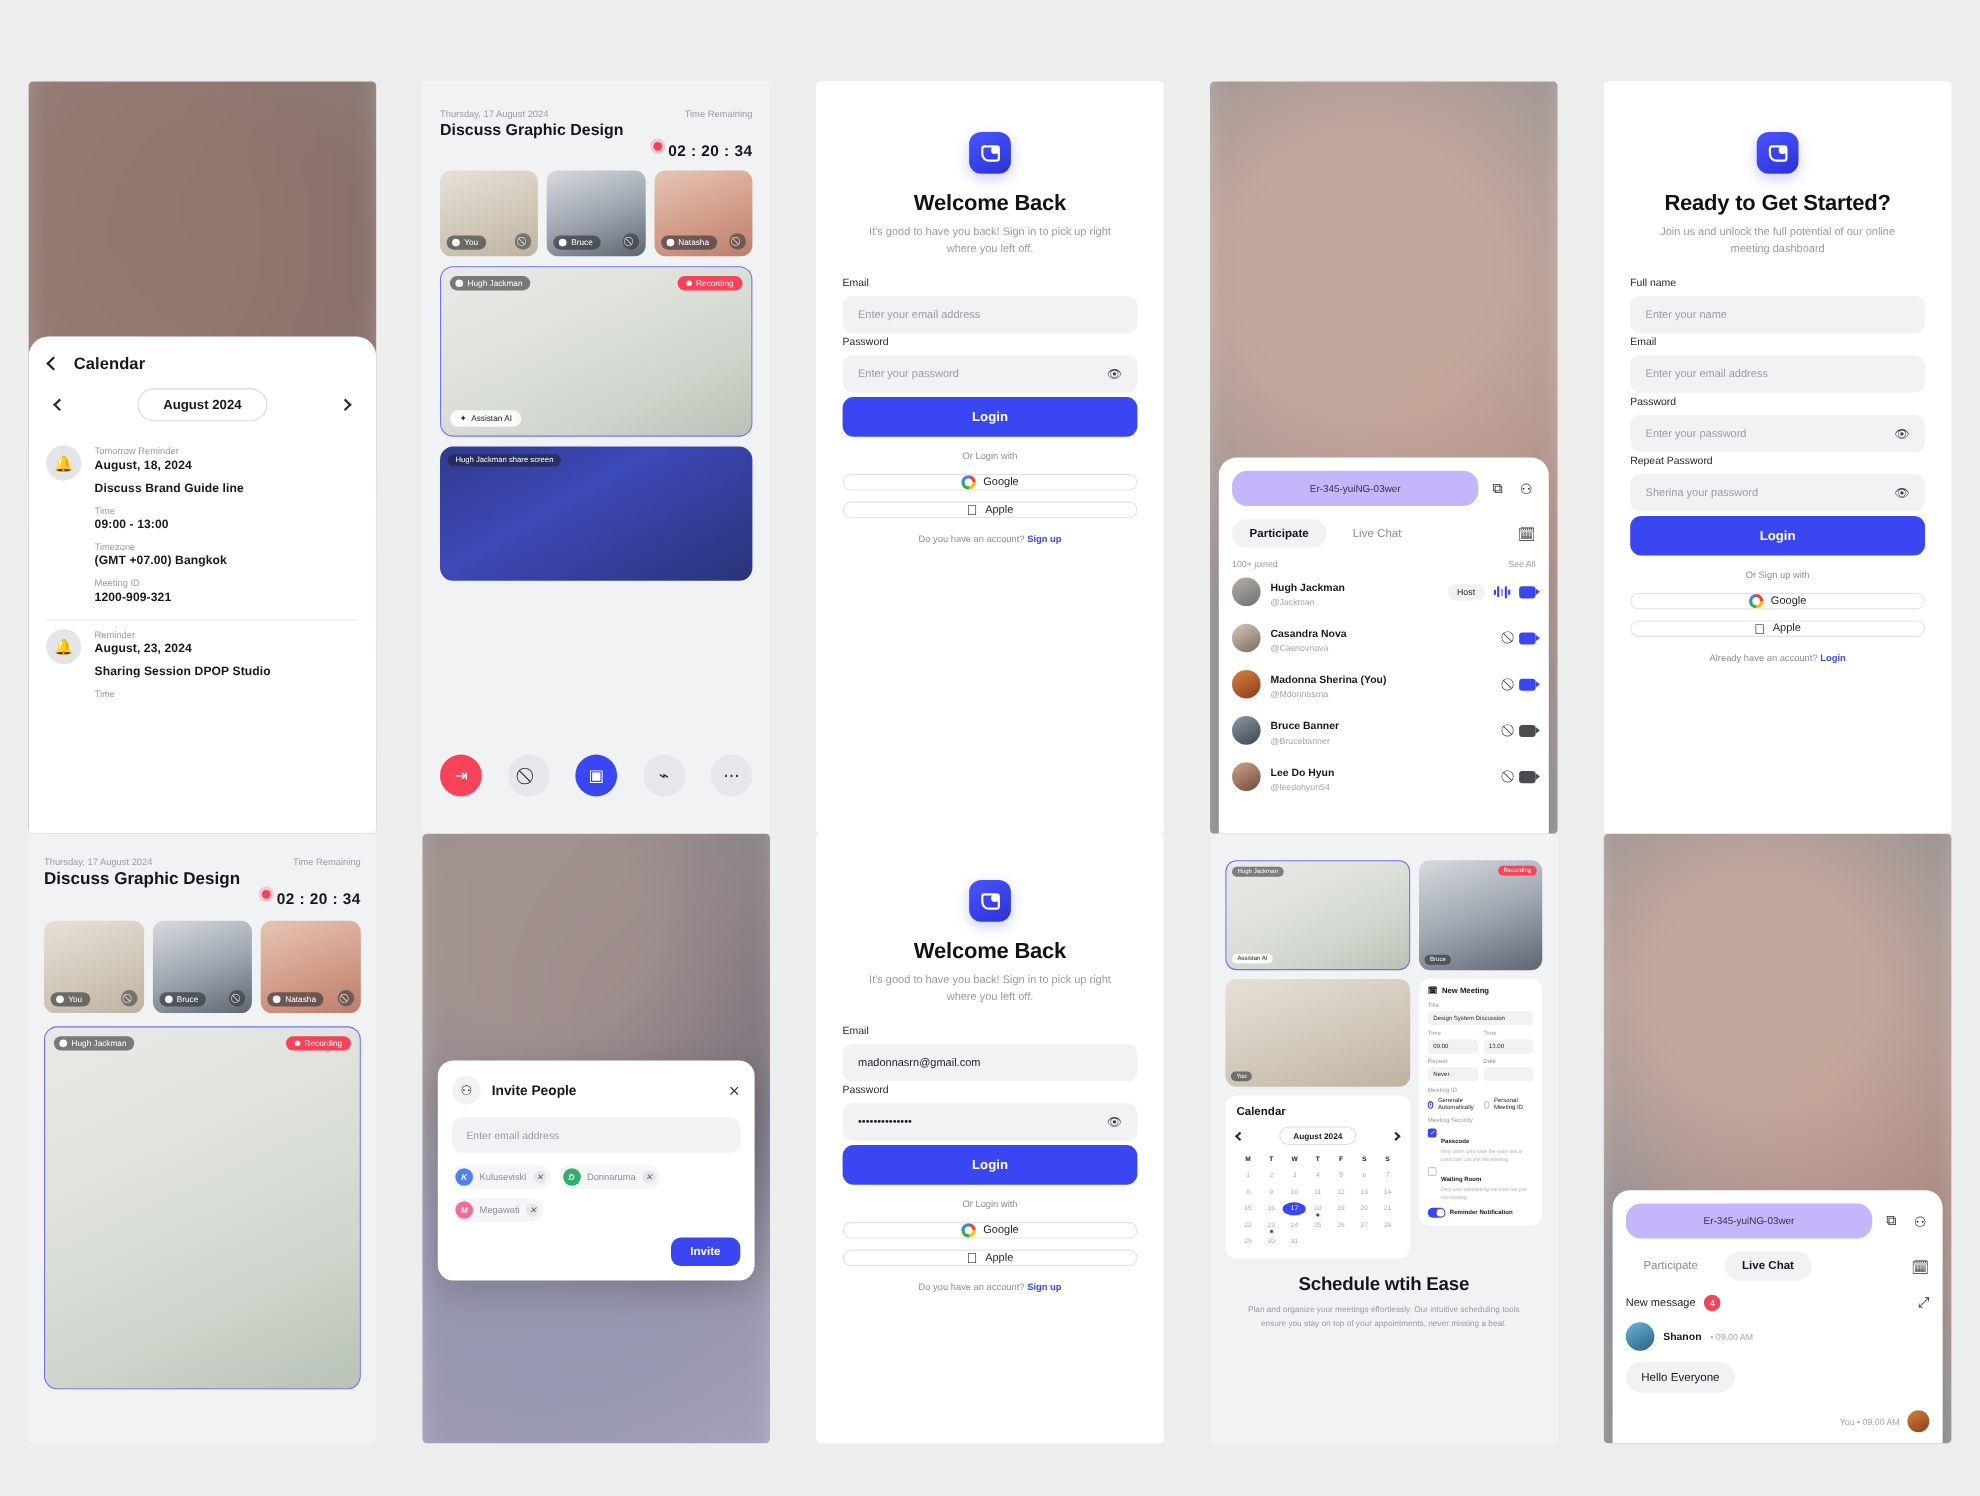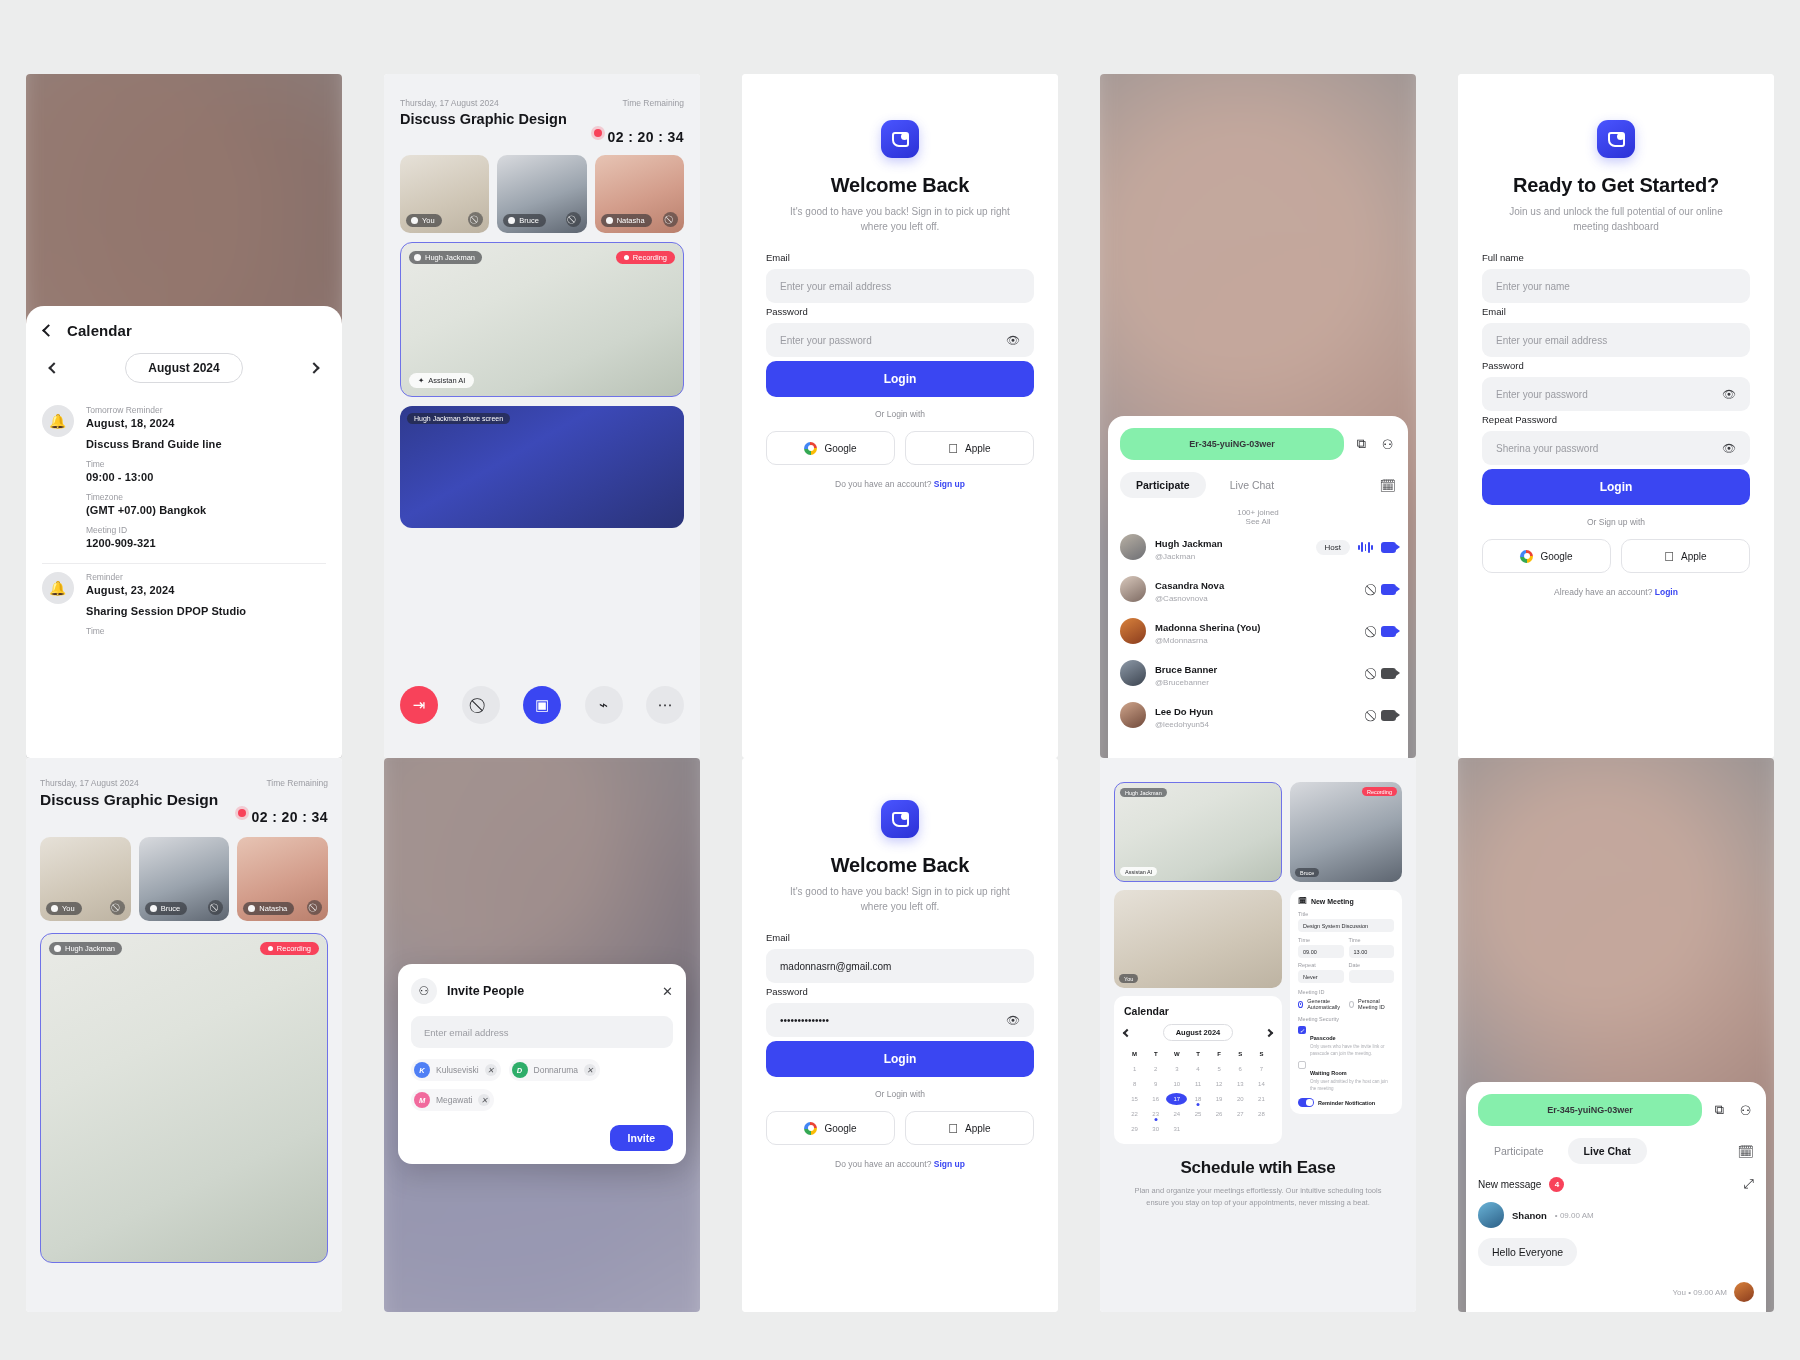--- a/index.html
+++ b/index.html
@@ -160,53 +160,53 @@
     justify-content: space-between;
   }
   .finput.filled { color:#1d1e22; }
   .eye { font-size: 11px; color:#3c3d42; }
   .btn-primary {
     height: 36px; background:#3a46f2; color:#fff; border-radius: 10px;
     display:flex; align-items:center; justify-content:center;
     font-size: 12px; font-weight: 700; margin-top: 4px; width: 100%;
   }
   .ordiv { font-size: 8.5px; color:#8e8f95; margin-top: 12px; }
-  .oauth { display:flex; gap: 10px; width: 100%; margin-top: 12px; }
+  .oauth { display:flex; gap: 10px; width: 100%; margin-top: 12px; flex-direction: column; }
   .oauth-btn {
     flex:1; height: 34px; border:1px solid #e2e3e7; border-radius: 10px;
     display:flex; align-items:center; justify-content:center; gap:7px;
     font-size: 10px; color:#1d1e22; font-weight:400;
   }
   .gicon { width: 13px; height: 13px; border-radius: 50%;
     background: conic-gradient(#ea4335 0 25%, #fbbc05 0 50%, #34a853 0 75%, #4285f4 0);
     position: relative; }
   .gicon:after { content:''; position:absolute; inset:3.2px; background:#fff; border-radius:50%; }
   .aicon { font-size: 13px; color:#000; line-height: 1; }
   .footnote { font-size: 8.5px; color:#8e8f95; margin-top: 14px; }
   .footnote b { color:#3a46f2; }
 
   
   .pcard {
     position:absolute; left:8px; right:8px; bottom:0;
     background:#fff; border-radius: 16px 16px 0 0; padding: 12px 12px 0;
   }
   .idrow { display:flex; align-items:center; gap:9px; }
   .idpill {
-    flex:1; height: 32px; background:#86efac; border-radius: 14px;
+    flex:1; height: 32px; background:#c4b5fd; border-radius: 14px;
     display:flex; align-items:center; justify-content:center;
-    font-size: 9px; color:#35363b; font-weight:700;
+    font-size: 9px; color:#35363b; font-weight:400;
   }
   .iconbtn { width: 17px; height: 17px; color:#2c2d31; font-size: 13px; display:flex; align-items:center; justify-content:center; }
   .tabs { display:flex; gap:8px; margin-top: 12px; align-items:center; }
   .tab {
     padding: 7px 16px; border-radius: 16px; font-size: 10.5px; color:#8d8e94;
   }
   .tab.active { background:#f1f2f4; color:#15161a; font-weight:700; }
   .cal-icon { margin-left:auto; font-size: 13px; color:#2c2d31; }
-  .joined-row { display:flex; justify-content:space-between; align-items:center; margin-top: 10px; flex-direction: column; }
+  .joined-row { display:flex; justify-content:space-between; align-items:center; margin-top: 10px; }
   .joined { font-size: 8px; color:#9b9ca2; }
   .seeall { font-size: 8px; color:#9b9ca2; }
   .prow { display:flex; align-items:center; gap:9px; padding: 7px 0; }
   .pav { width: 26px; height: 26px; border-radius: 50%; flex:0 0 auto; }
   .av1 { background: linear-gradient(150deg,#b8b0a4,#6e6f74); }
   .av2 { background: linear-gradient(150deg,#d9823c,#8a3c1e); }
   .av3 { background: linear-gradient(150deg,#d8c8bc,#7d6a62); }
   .av4 { background: linear-gradient(150deg,#8e9aa8,#3c4450); }
   .av5 { background: linear-gradient(150deg,#cfa58c,#70493a); }
   .av6 { background: linear-gradient(150deg,#6ab4d8,#2c5f86); }

